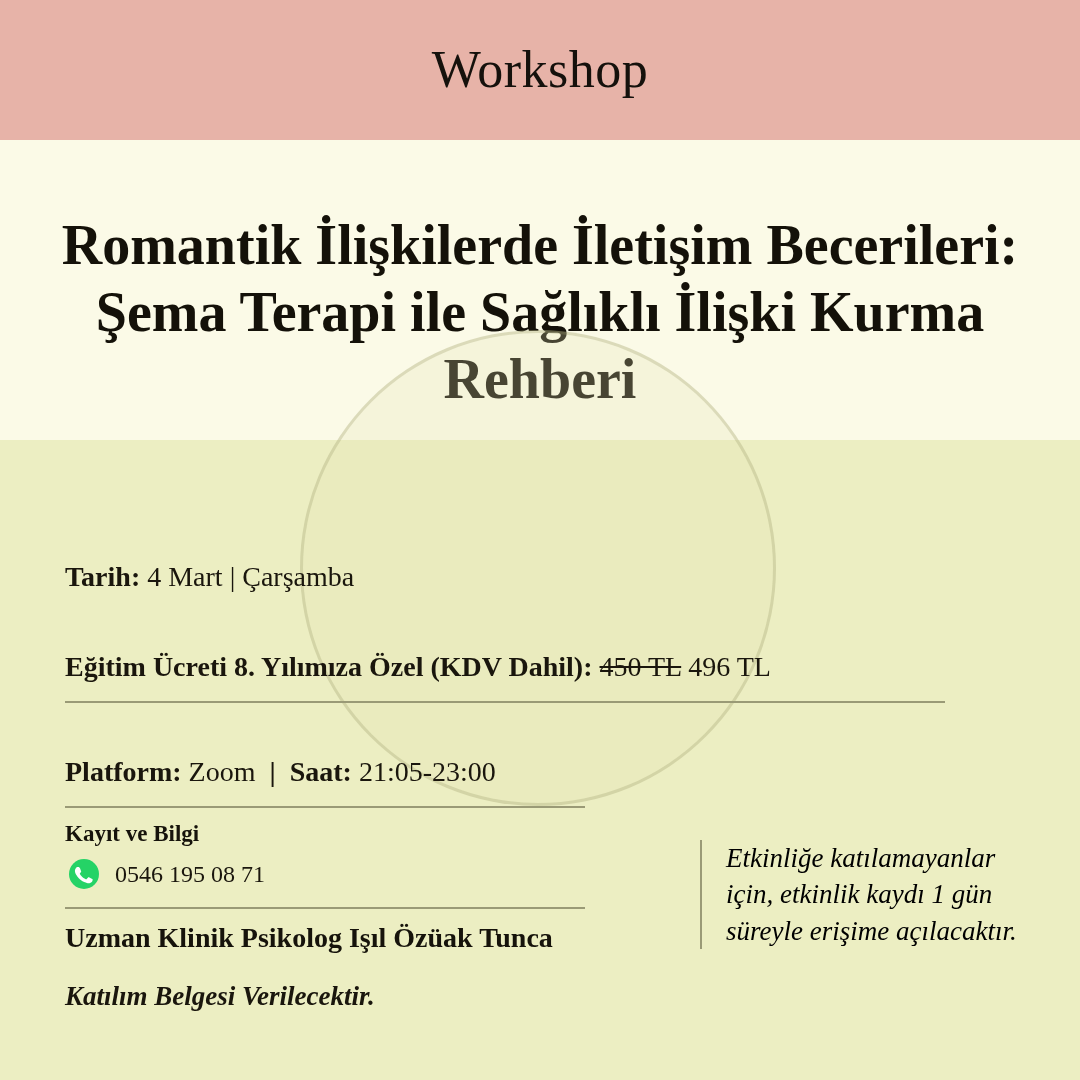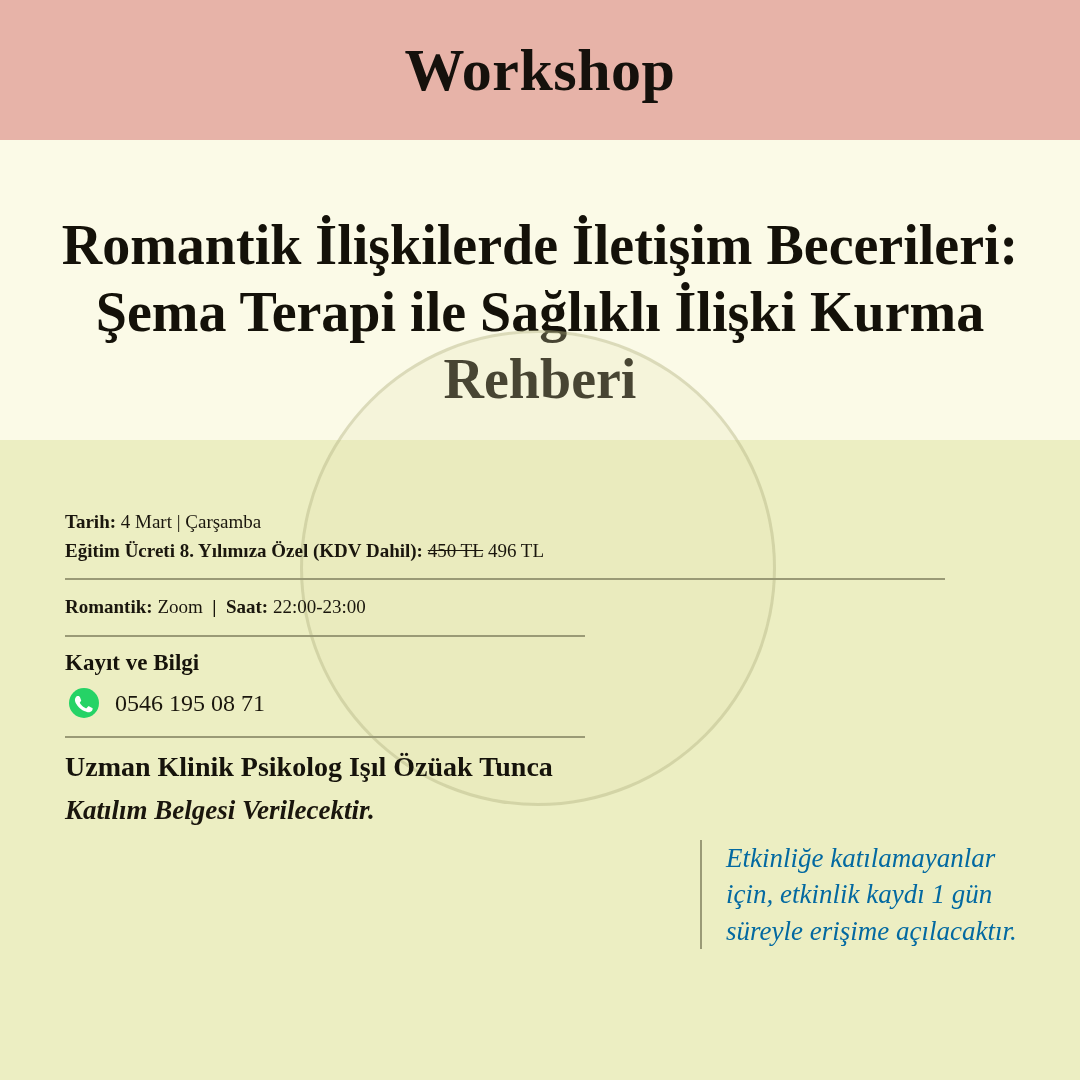--- a/index.html
+++ b/index.html
@@ -28,22 +28,22 @@
     top: 0;
     left: 0;
     width: 1080px;
     height: 140px;
     background: #e7b3a8;
     display: flex;
     align-items: center;
     justify-content: center;
   }
   .header-title {
-    font-size: 60px;
-    font-weight: bold;
+    font-size: 52px;
+    font-weight: normal;
     color: #15110c;
     letter-spacing: 0.5px;
     line-height: 1;
   }
 
   
   .title-band {
     position: absolute;
     top: 140px;
     left: 0;
@@ -89,24 +89,25 @@
 
   .info-block {
     position: absolute;
     left: 65px;
     top: 68px;
     width: 880px;
     color: #16130b;
   }
 
   .line {
-    font-size: 19px;
+    font-size: 28px;
     line-height: 1.5;
     color: #1a160d;
     white-space: nowrap;
+    margin-top: 48px;
   }
   .line b { font-weight: bold; }
   .strike { text-decoration: line-through; }
 
   .rule {
     height: 2px;
     background: #9a9a76;
     margin: 13px 0 13px 0;
   }
   .rule.w880 { width: 880px; }
@@ -145,35 +146,35 @@
     font-size: 28px;
     font-weight: bold;
     color: #16130b;
     margin-top: 12px;
   }
   .certificate {
     font-size: 27px;
     font-style: italic;
     font-weight: bold;
     color: #1a160d;
-    margin-top: 12px;
+    margin-top: 27px;
   }
 
   
   .note {
     position: absolute;
     left: 700px;
     top: 400px;
     width: 320px;
     padding-left: 24px;
     border-left: 2px solid #9a9a76;
     font-size: 27px;
     font-style: italic;
     line-height: 1.35;
-    color: #0369a1;
+    color: #000000;
   }
 </style>
 </head>
 <body>
 
 <div class="poster">
 
   <div class="header-band">
     <div class="header-title">Workshop</div>
   </div>
@@ -194,23 +195,23 @@
 
       <div class="line">
         <b>Eğitim Ücreti 8. Yılımıza Özel (KDV Dahil):</b>
         <span class="strike">450 TL</span>
         <span>496 TL</span>
       </div>
 
       <div class="rule w880"></div>
 
       <div class="line">
-        <b>Romantik:</b><span> Zoom</span>
+        <b>Platform:</b><span> Zoom</span>
         &nbsp;<b>|</b>&nbsp;
-        <b>Saat:</b><span> 22:00-23:00</span>
+        <b>Saat:</b><span> 21:05-23:00</span>
       </div>
 
 
       <div class="rule w520"></div>
 
       <div class="subhead">Kayıt ve Bilgi</div>
 
       <div class="contact-row">
         <span class="icon">
           <svg width="32" height="32" viewBox="0 0 32 32" aria-hidden="true">

